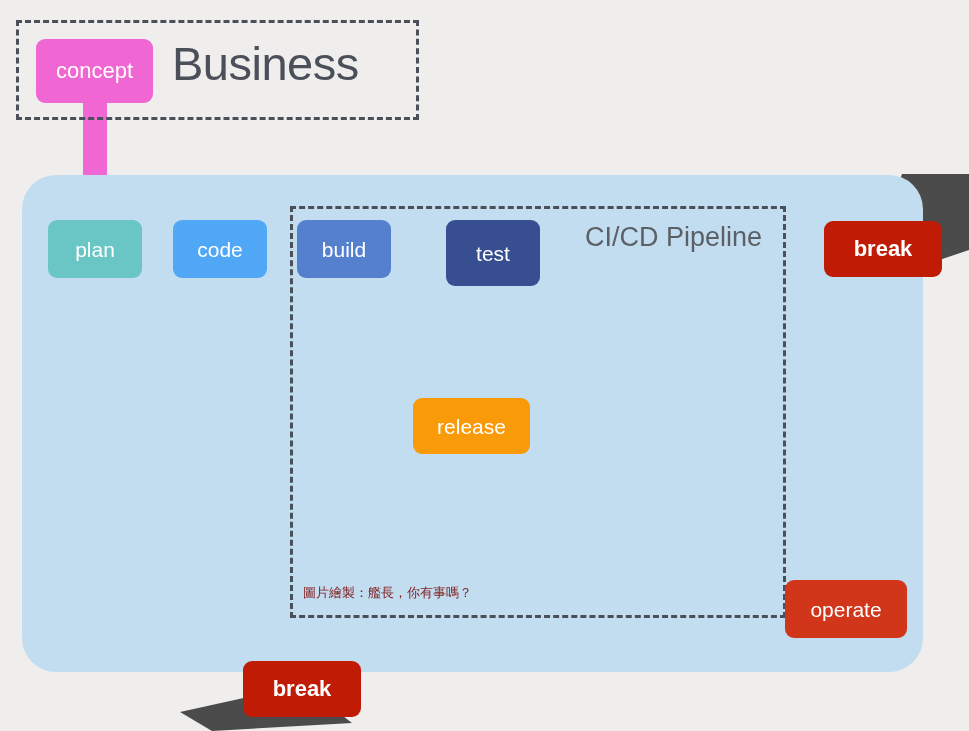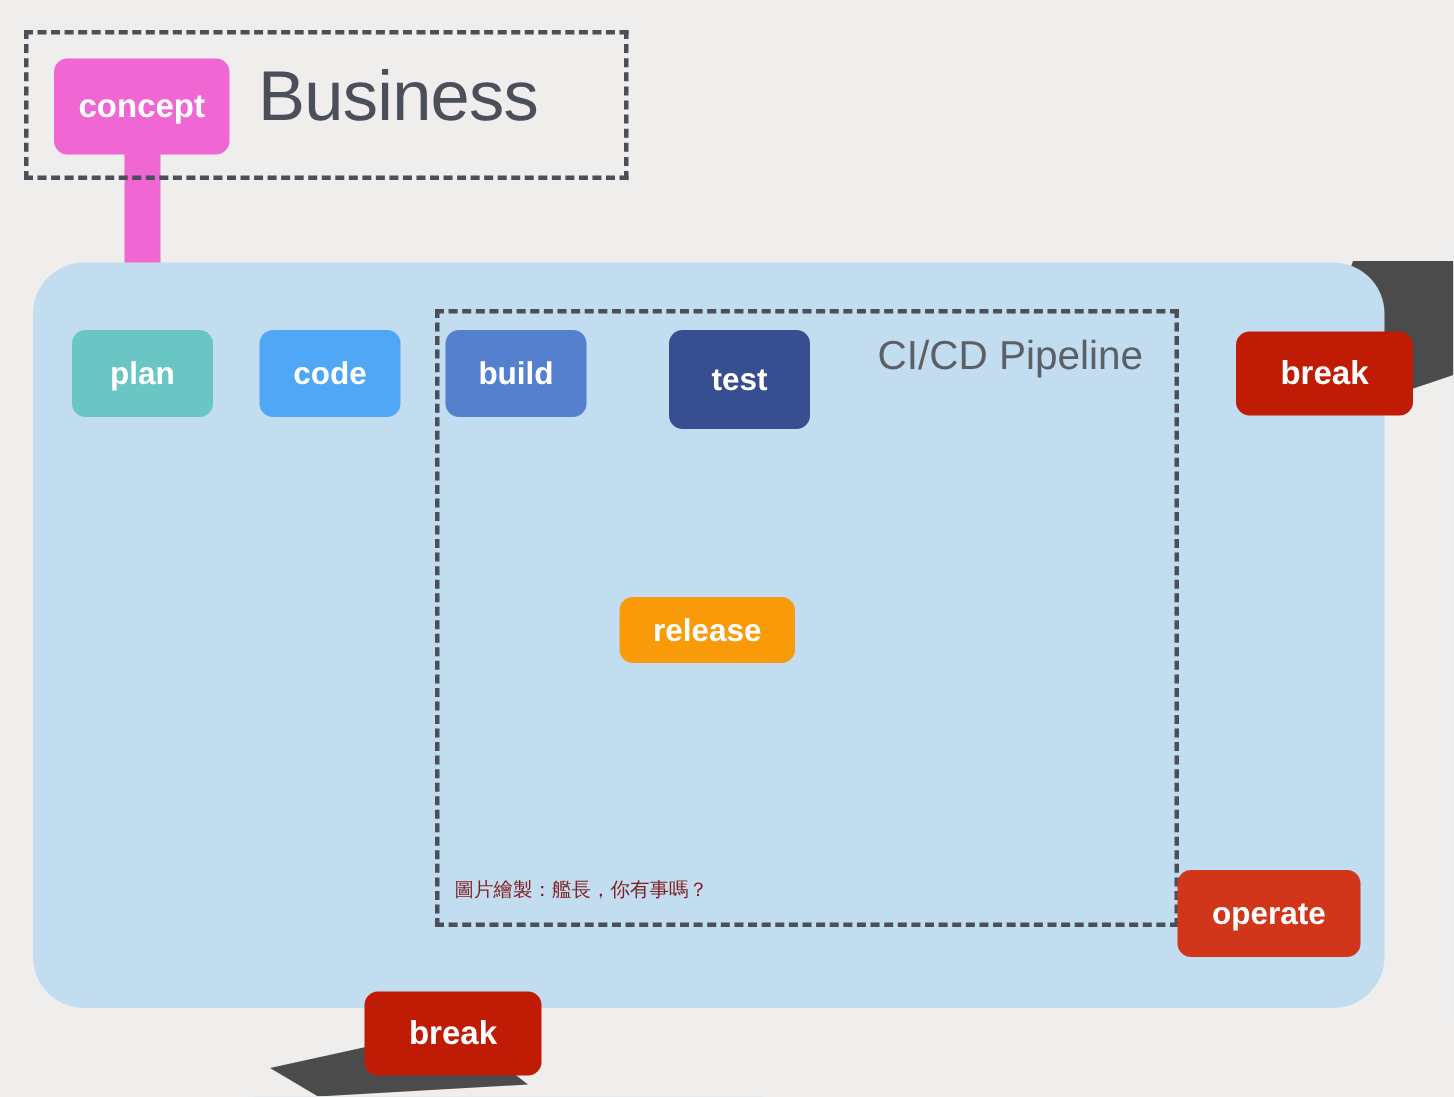--- a/index.html
+++ b/index.html
@@ -20,21 +20,21 @@
     left: 0; top: 0;
     width: 969px;
     height: 731px;
   }
   .node {
     position: absolute;
     display: flex;
     align-items: center;
     justify-content: center;
     color: #ffffff;
-    font-weight: bold;
+    font-weight: normal;
     border-radius: 9px;
     box-sizing: border-box;
     line-height: 1;
     white-space: nowrap;
   }
   #business-group {
     position: absolute;
     left: 16px;
     top: 20px;
     width: 403px;
@@ -86,21 +86,21 @@
     left: 303px;
     top: 584px;
     font-size: 13px;
     color: #7f1d1d;
     font-family: Liberation Mono, monospace;
   }
   #node-plan   { left: 48px;  top: 220px; width: 94px;  height: 58px; background: #69c6c4; font-size: 21px; }
   #node-code   { left: 173px; top: 220px; width: 94px;  height: 58px; background: #50a7f5; font-size: 21px; }
   #node-build  { left: 297px; top: 220px; width: 94px;  height: 58px; background: #5480ce; font-size: 21px; }
   #node-test   { left: 422px; top: 220px; width: 94px;  height: 66px; background: #374e90; font-size: 21px; margin-left: 24px; }
-  #node-release{ left: 413px; top: 398px; width: 117px; height: 44px; background: #f99a09; font-size: 21px; text-align: center; }
+  #node-release{ left: 413px; top: 398px; width: 117px; height: 56px; background: #f99a09; font-size: 21px; text-align: center; }
   #node-deploy { left: 637px; top: 552px; width: 118px; height: 58px; background: #ee8080; font-size: 21px; }
   #node-operate{ left: 785px; top: 552px; width: 122px; height: 58px; background: #d1361b; font-size: 21px; margin-top: 28px; }
   .break-badge {
     position: absolute;
     display: flex;
     align-items: center;
     justify-content: center;
     color: #ffffff;
     font-weight: bold;
     font-size: 22px;

